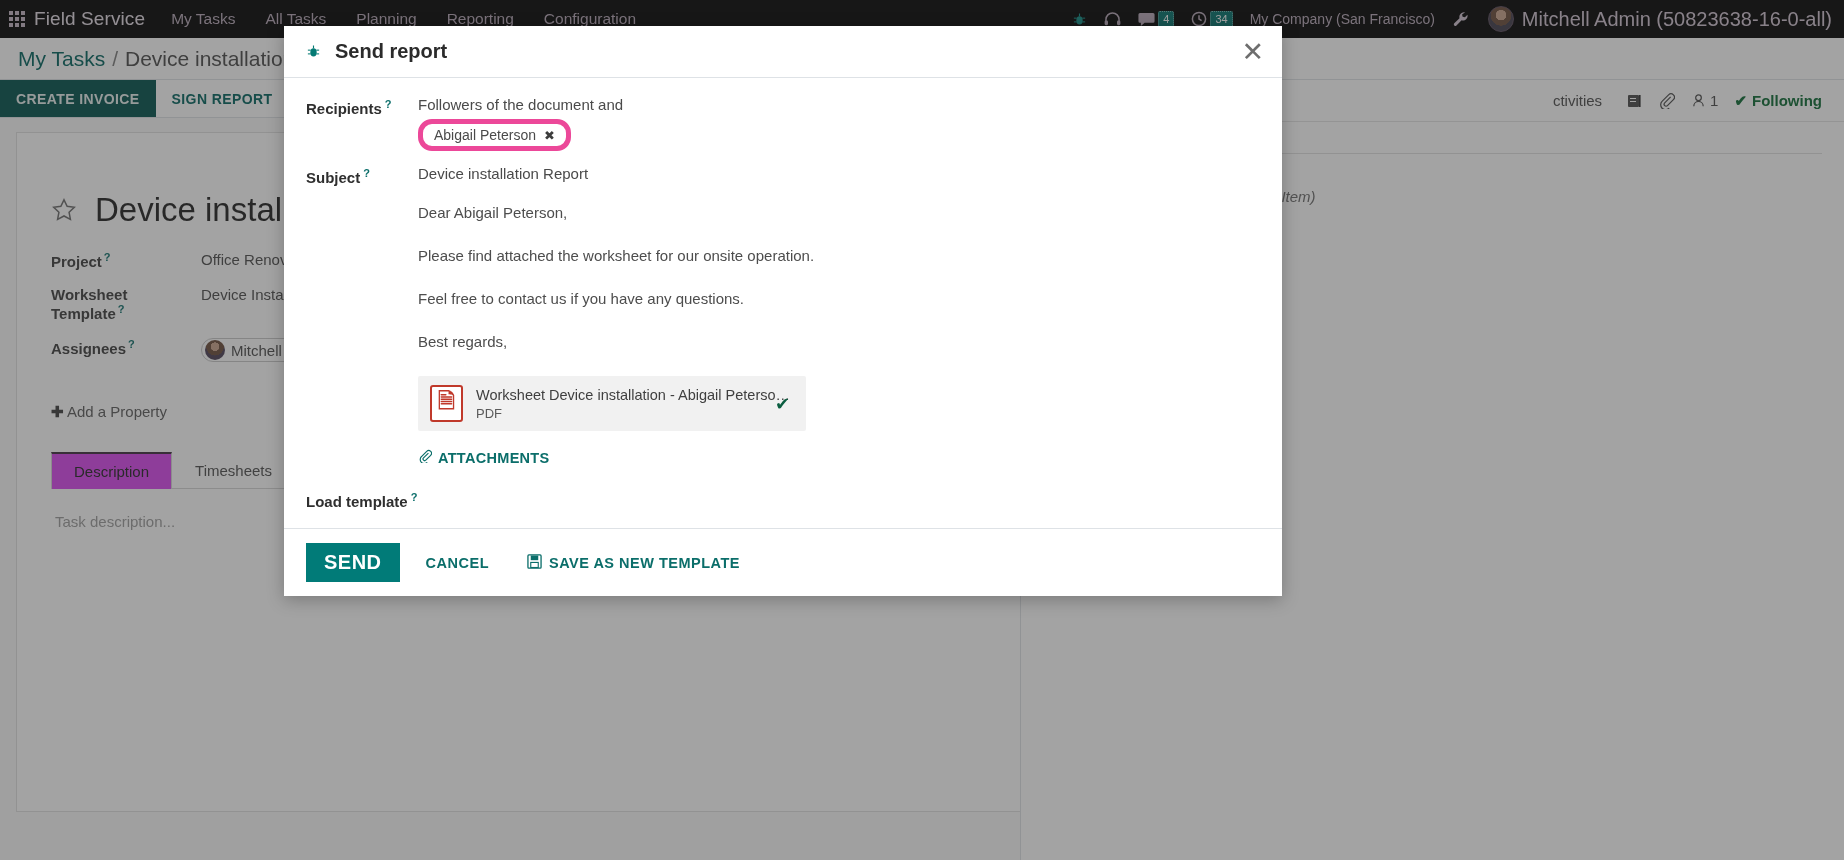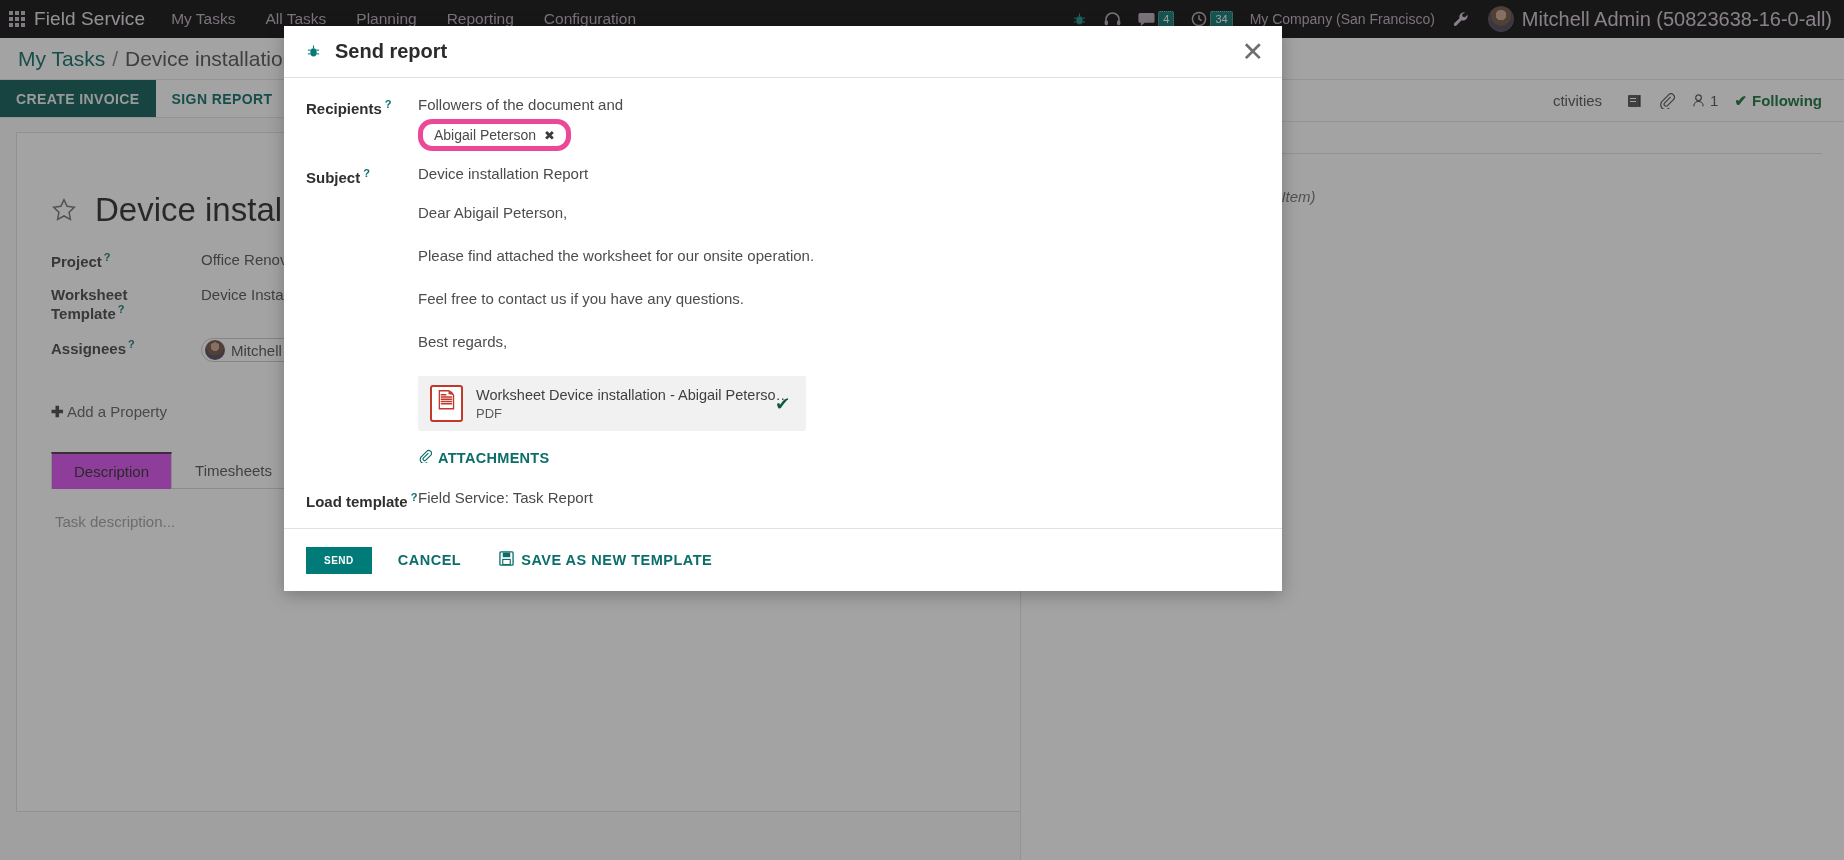--- a/index.html
+++ b/index.html
@@ -161,21 +161,21 @@
 
   .attachments-link {
     margin: 18px 0 0 112px; color: #0b6e6a; font-size: 14.5px; font-weight: bold;
     letter-spacing: .3px; display: inline-flex; align-items: flex-end; gap: 6px;
   }
 
   .modal-footer {
     border-top: 1px solid #dee2e6; padding: 14px 22px; display: flex; align-items: center; gap: 10px;
   }
   .send-btn {
-    background: #017b78; color: #fff; font-size: 10px; font-weight: bold; letter-spacing: .5px;
+    background: #017b78; color: #fff; font-size: 20px; font-weight: bold; letter-spacing: .5px;
     padding: 8px 18px; border: none;
   }
   .cancel-btn {
     background: transparent; color: #0b6e6a; font-size: 14.5px; font-weight: bold;
     letter-spacing: .5px; padding: 8px 16px; border: none;
   }
   .savetpl-btn {
     background: transparent; color: #0b6e6a; font-size: 14.5px; font-weight: bold;
     letter-spacing: .5px; padding: 8px 12px; border: none;
     display: inline-flex; align-items: center; gap: 7px;
@@ -418,21 +418,20 @@
               <path d="M13.4 5.2l-6.3 6.3a2 2 0 102.9 2.9l6.3-6.3a3.6 3.6 0 10-5.1-5.1L4.5 9.7a5.2 5.2 0 107.3 7.4" fill="none" stroke="#0b6e6a" stroke-width="1.5"></path>
             </svg>
         </span>
         <span>ATTACHMENTS</span>
       </div>
 
       <div class="mrow" style="margin-top:22px;">
         <div class="mlabel">
           <span>Load template</span><span class="mhelp">?</span>
         </div>
-        <div class="mval">Field Service: Task Report</div>
       </div>
     </div>
 
     <div class="modal-footer">
       <button class="send-btn">SEND</button>
       <button class="cancel-btn">CANCEL</button>
       <button class="savetpl-btn">
         <span>
           <svg width="15" height="15" viewBox="0 0 16 16">
               <rect x="1" y="1" width="14" height="14" rx="1" fill="none" stroke="#0b6e6a" stroke-width="1.4"></rect>

